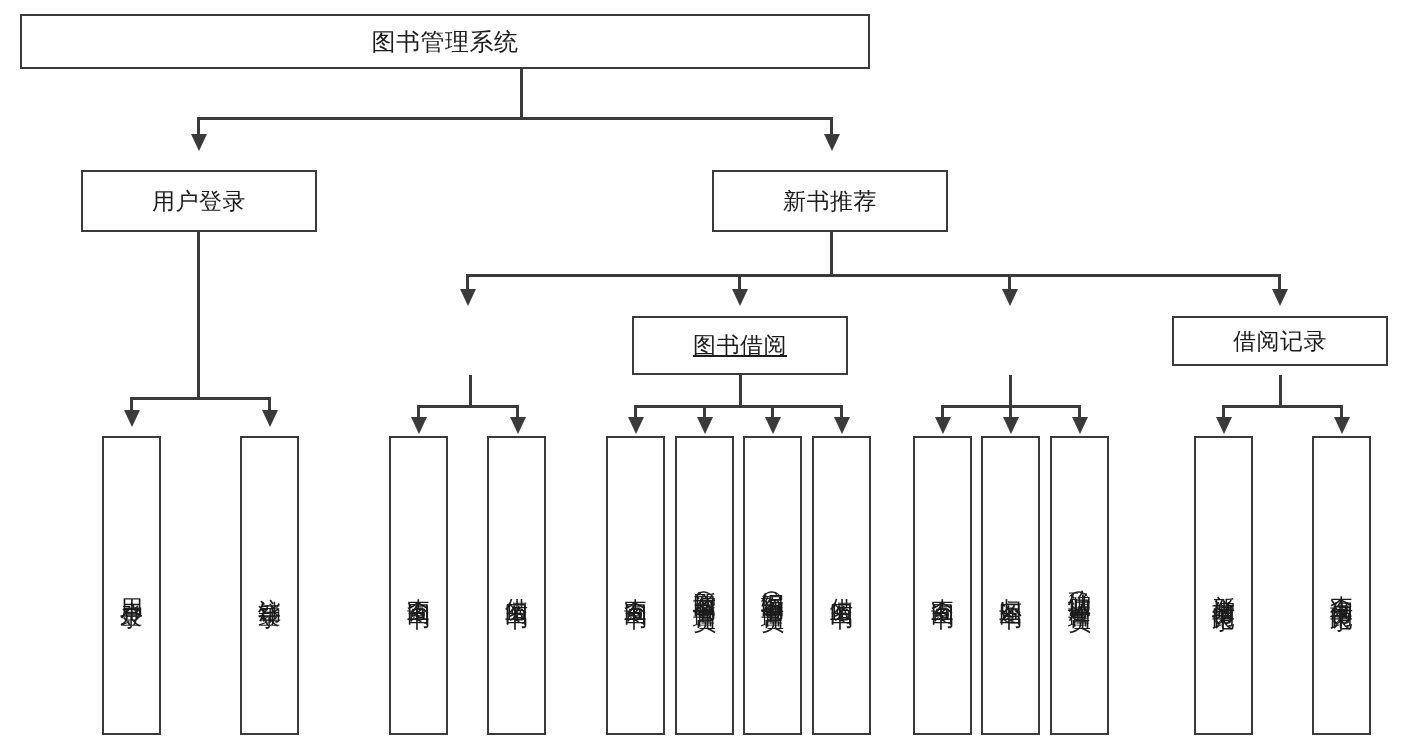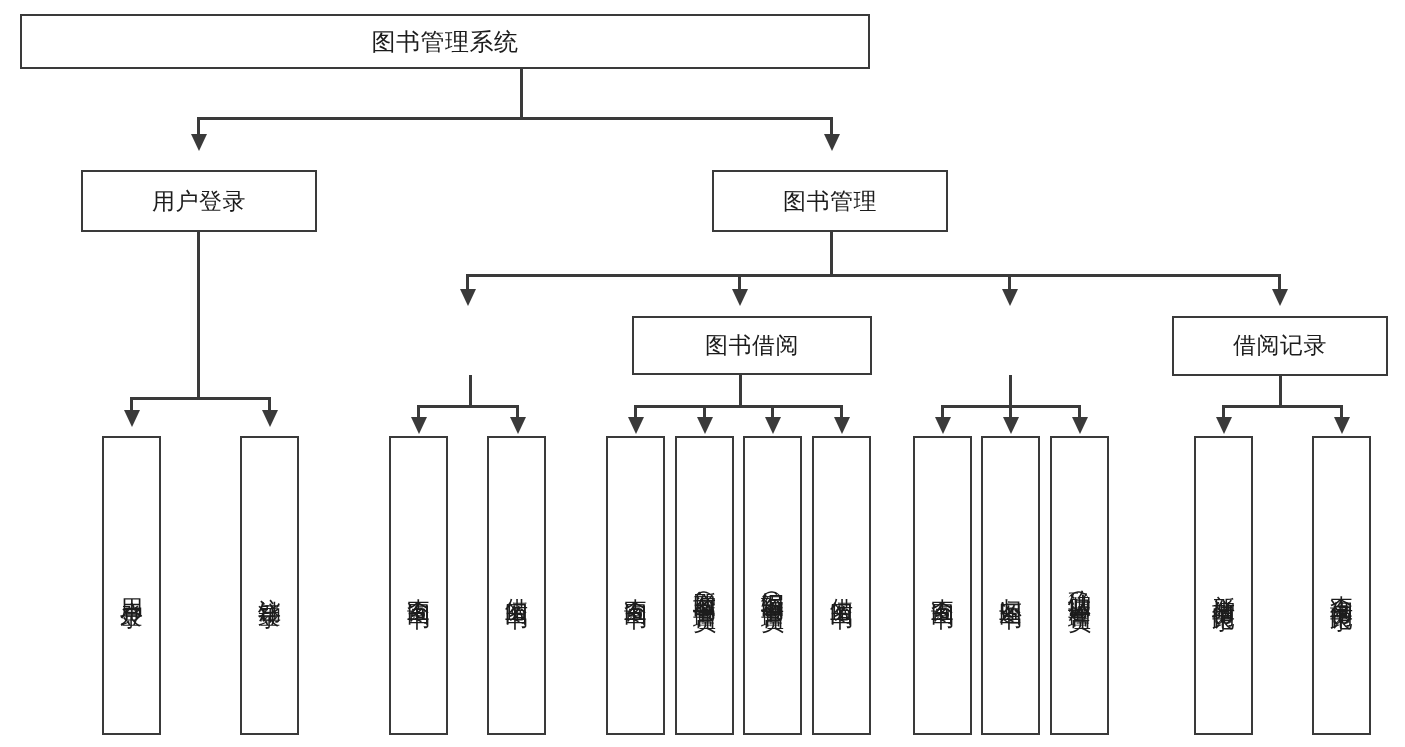--- a/index.html
+++ b/index.html
@@ -91,45 +91,45 @@
 
   <div class="ln vln" style="left:197px; top:117px; height:20px;"></div>
   <div class="arrow" style="left:191px; top:134px;"></div>
   <div class="ln vln" style="left:830px; top:117px; height:20px;"></div>
   <div class="arrow" style="left:824px; top:134px;"></div>
 
   <div class="node h" style="left:81px; top:170px; width:236px; height:62px;">
     <span>用户登录</span>
   </div>
   <div class="node h" style="left:712px; top:170px; width:236px; height:62px;">
-    <span>图书管理</span>
+    <span>新书推荐</span>
   </div>
 
   <div class="ln vln" style="left:197px; top:232px; height:165px;"></div>
   <div class="ln hln" style="left:130px; top:397px; width:138px;"></div>
   <div class="ln vln" style="left:130px; top:397px; height:16px;"></div>
   <div class="arrow" style="left:124px; top:410px;"></div>
   <div class="ln vln" style="left:268px; top:397px; height:16px;"></div>
   <div class="arrow" style="left:262px; top:410px;"></div>
 
   <div class="ln vln" style="left:830px; top:232px; height:42px;"></div>
   <div class="ln hln" style="left:466px; top:274px; width:814px;"></div>
   <div class="ln vln" style="left:466px; top:274px; height:18px;"></div>
   <div class="arrow" style="left:460px; top:289px;"></div>
   <div class="ln vln" style="left:738px; top:274px; height:18px;"></div>
   <div class="arrow" style="left:732px; top:289px;"></div>
   <div class="ln vln" style="left:1008px; top:274px; height:18px;"></div>
   <div class="arrow" style="left:1002px; top:289px;"></div>
   <div class="ln vln" style="left:1278px; top:274px; height:18px;"></div>
   <div class="arrow" style="left:1272px; top:289px;"></div>
 
-  <div class="node h" style="left:632px; top:316px; width:240px; height:59px;">
+  <div class="node h" style="left:632px; top:316px; width:216px; height:59px;text-decoration:underline;">
     <span>图书借阅</span>
   </div>
-  <div class="node h" style="left:1172px; top:316px; width:216px; height:60px;font-family:Liberation Serif, serif;">
+  <div class="node h" style="left:1172px; top:316px; width:216px; height:50px;">
     <span>借阅记录</span>
   </div>
 
   <div class="ln vln" style="left:469px; top:375px; height:30px;"></div>
   <div class="ln hln" style="left:417px; top:405px; width:102px;"></div>
   <div class="ln vln" style="left:417px; top:405px; height:14px;"></div>
   <div class="arrow" style="left:411px; top:417px;"></div>
   <div class="ln vln" style="left:516px; top:405px; height:14px;"></div>
   <div class="arrow" style="left:510px; top:417px;"></div>
 

